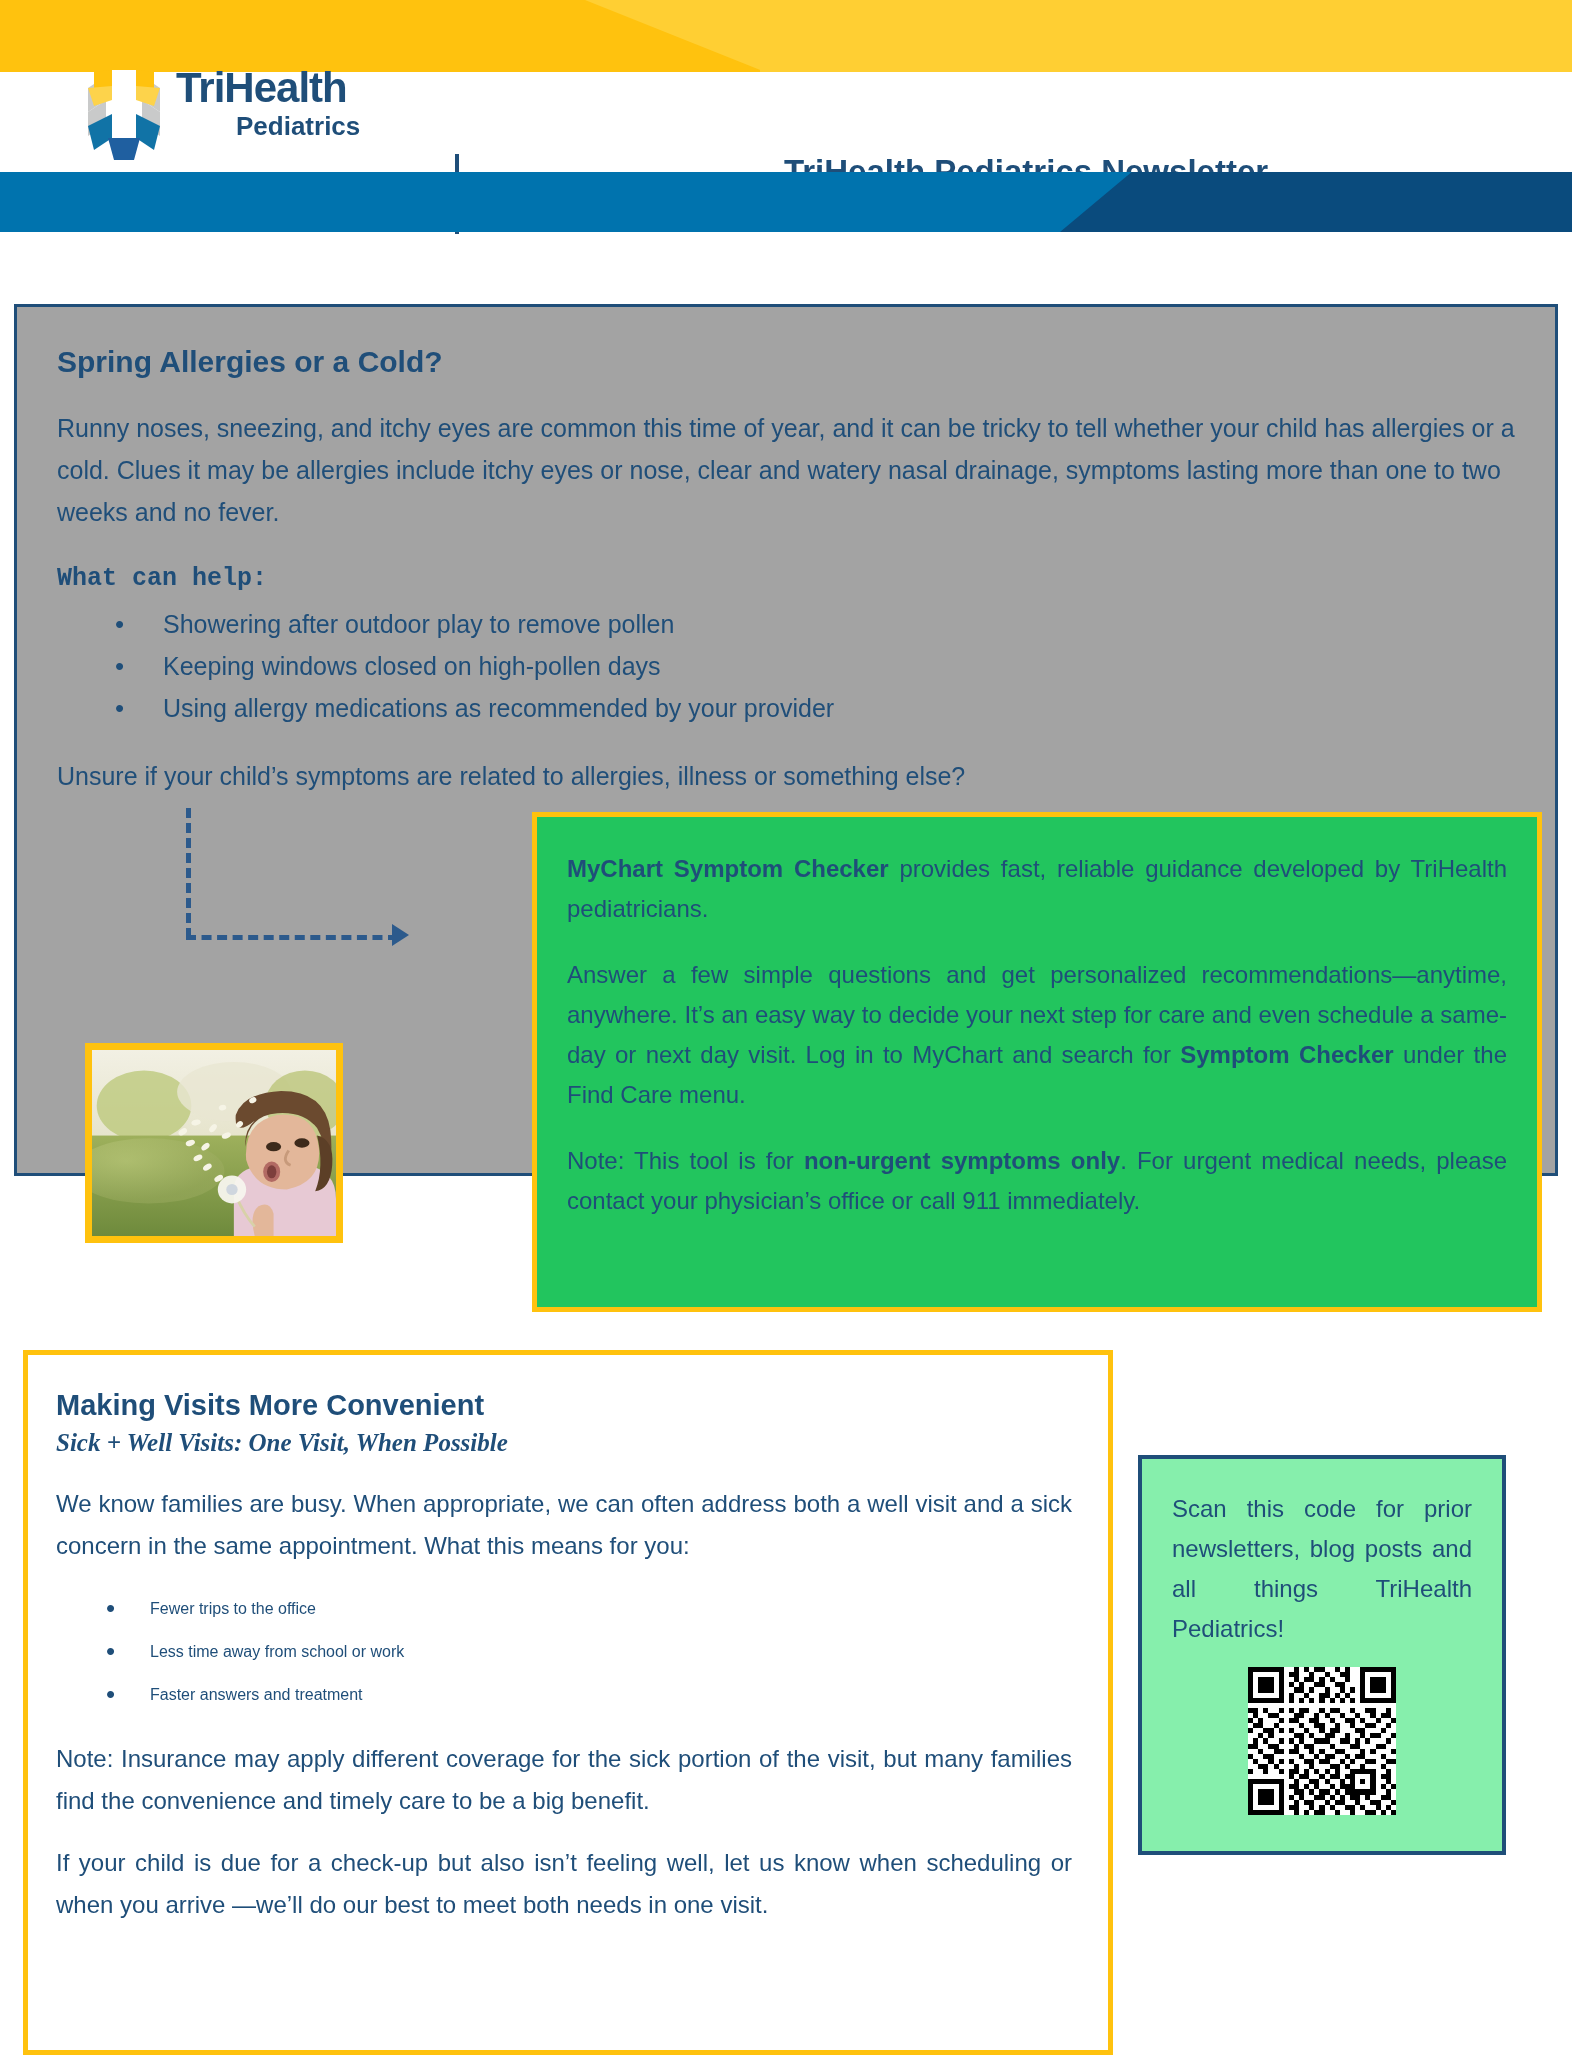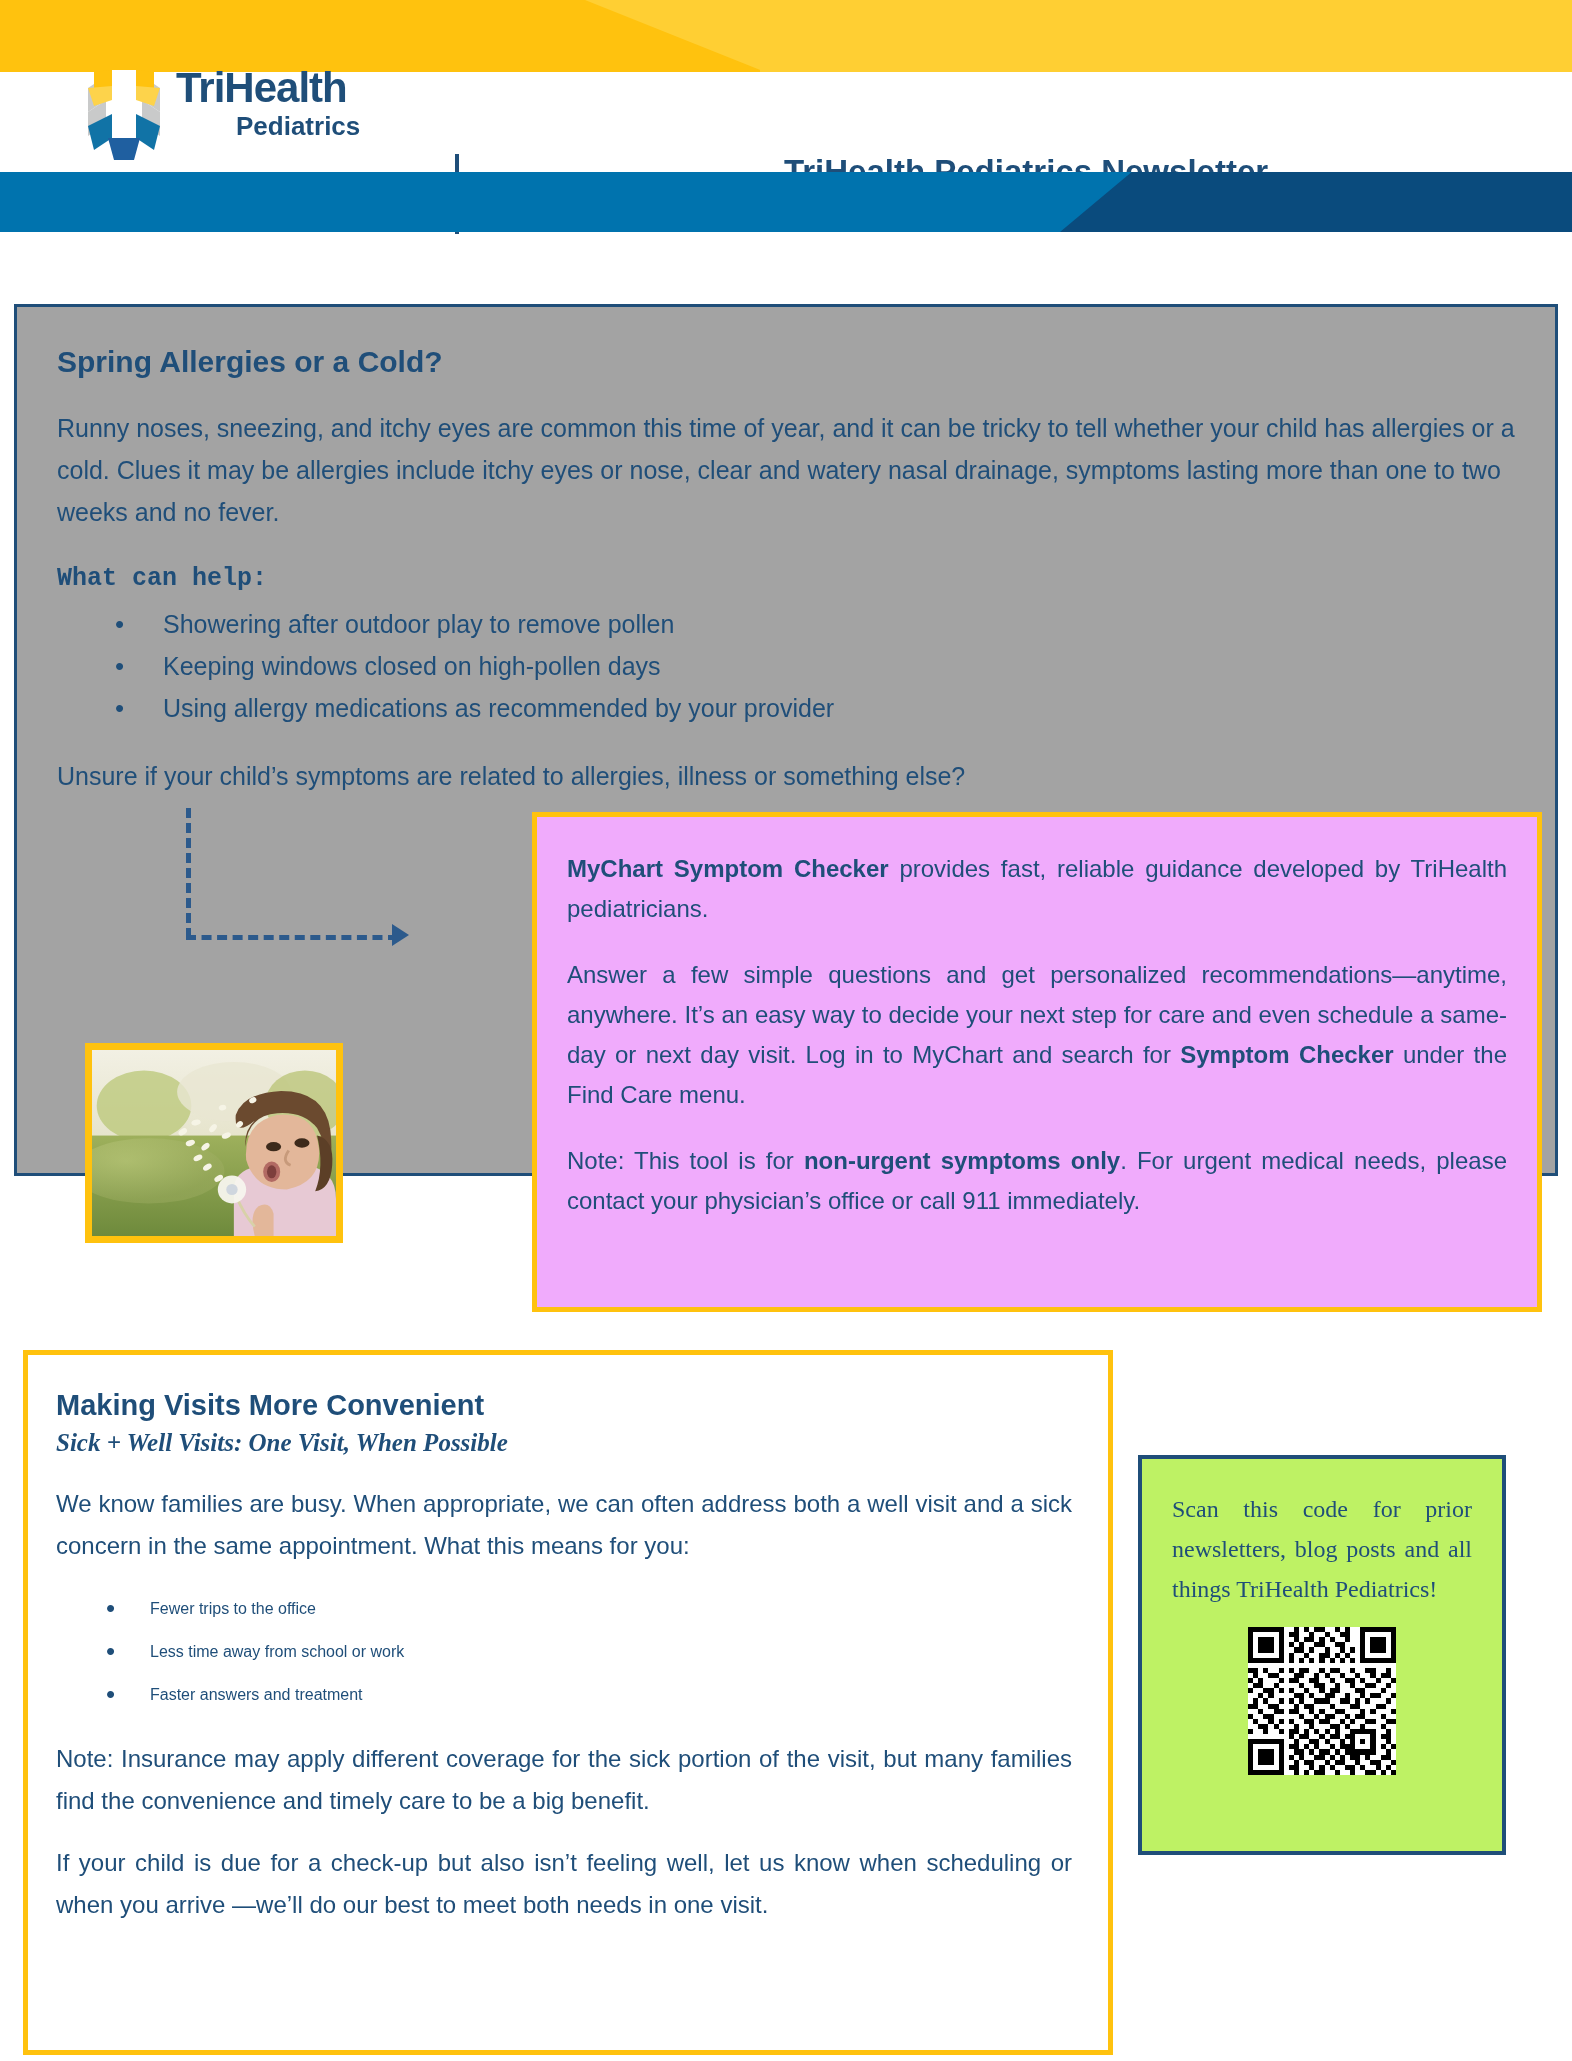--- a/index.html
+++ b/index.html
@@ -198,21 +198,21 @@
     background: #8aa858;
   }
   .photo-canvas { width: 100%; height: 100%; display: block; }
 
   
   .callout {
     position: absolute;
     left: 532px; top: 812px;
     width: 1010px; height: 500px;
     border: 5px solid #FFC20E;
-    background: #f0abfc;
+    background: #22c55e;
     padding: 32px 30px 10px 30px;
   }
   .callout p {
     font-size: 24px;
     line-height: 40px;
     color: #1F4E79;
     margin: 0 0 26px 0;
     text-align: justify;
   }
   .callout p b { font-weight: bold; }
@@ -270,23 +270,22 @@
   .s2-para-justify {
     text-align: justify;
   }
 
   
   .qr-panel {
     position: absolute;
     left: 1138px; top: 1455px;
     width: 368px; height: 400px;
     border: 4px solid #1F4E79;
-    background: #bef264;
+    background: #86efac;
     padding: 30px 30px 12px 30px;
-    font-family: Liberation Serif, serif;
   }
   .qr-text {
     font-size: 24px;
     line-height: 40px;
     color: #1F4E79;
     text-align: justify;
     margin: 0 0 18px 0;
   }
   .qr-code-wrap {
     display: flex;

